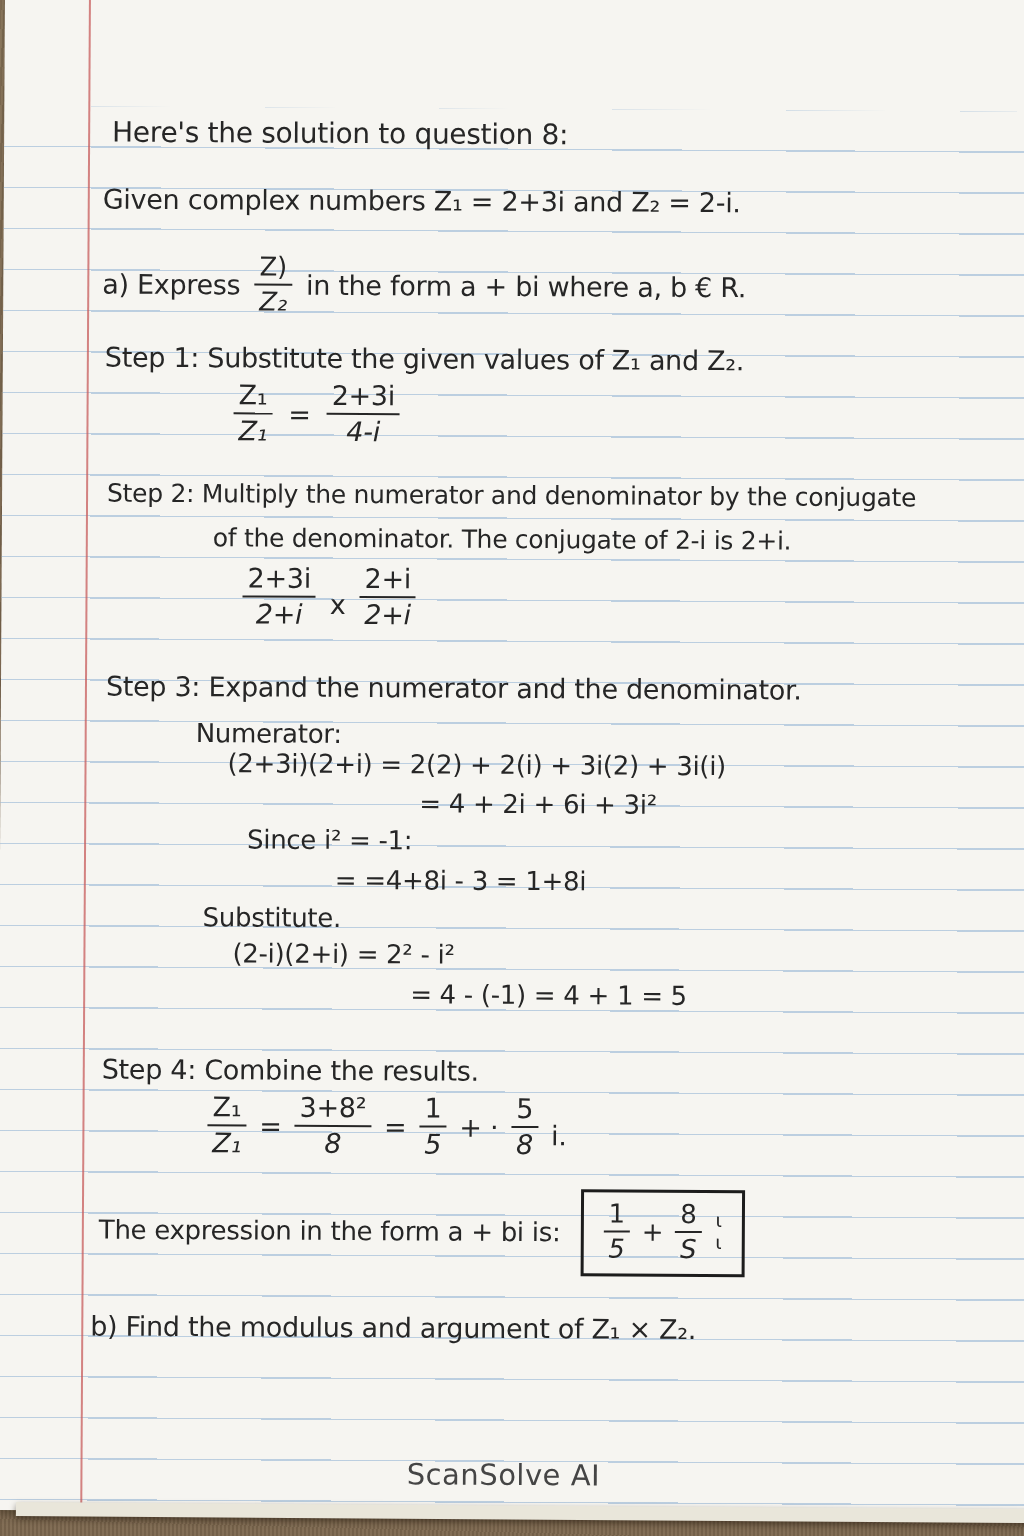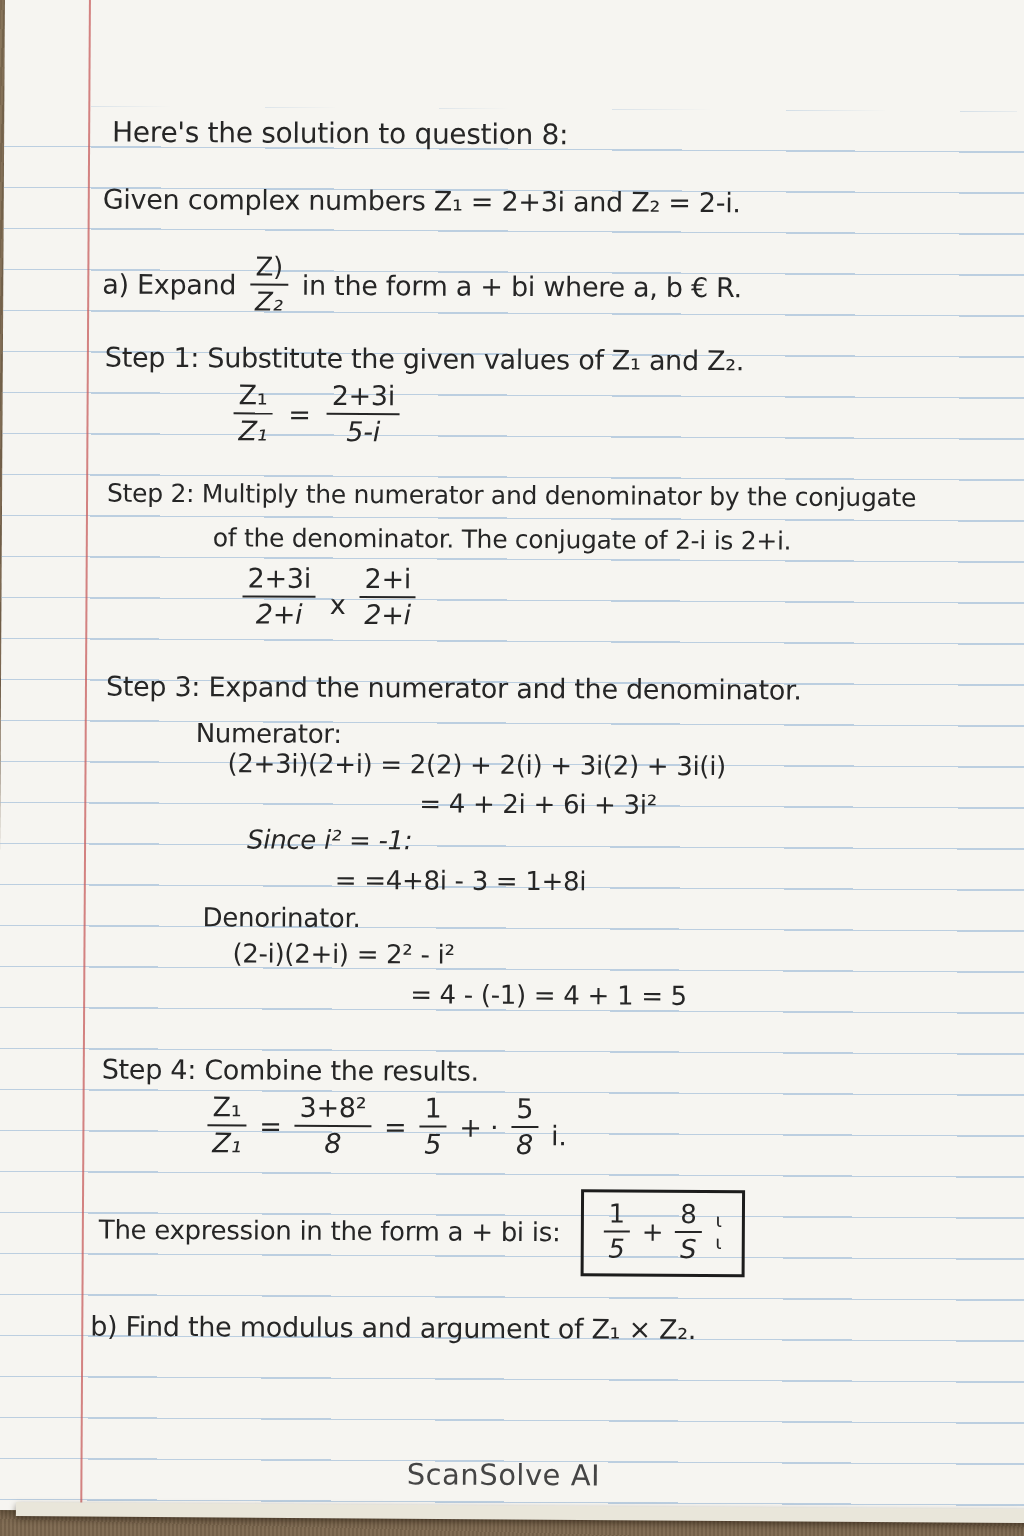--- a/index.html
+++ b/index.html
@@ -62,42 +62,42 @@
   <div class="rules"></div>
   <div class="margin-line"></div>
 
   <div class="content">
 
     <div class="hw fs28" style="left:113px;top:116px;">Here's the solution to question 8:</div>
 
     <div class="hw fs27" style="left:104px;top:183px;">Given complex numbers Z₁ = 2+3i and Z₂ = 2-i.</div>
 
     <div class="eq fs27" style="left:104px;top:240px;height:86px;gap:14px;">
-      <span>a) Expand</span>
+      <span>a) Express</span>
       <span class="frac fs26">
         <span class="num">Z)</span>
         <span class="bar"></span>
         <span class="den">Z₂</span>
       </span>
       <span>in the form a + bi where a, b € R.</span>
     </div>
 
     <div class="hw fs27" style="left:107px;top:341px;">Step 1: Substitute the given values of Z₁ and Z₂.</div>
 
     <div class="eq fs27" style="left:236px;top:380px;gap:16px;">
       <span class="frac">
         <span class="num">Z₁</span>
         <span class="bar"></span>
         <span class="den">Z₁</span>
       </span>
       <span>=</span>
       <span class="frac">
         <span class="num">2+3i</span>
         <span class="bar"></span>
-        <span class="den">5-i</span>
+        <span class="den">4-i</span>
       </span>
     </div>
 
     <div class="hw fs25" style="left:110px;top:479px;">Step 2: Multiply the numerator and denominator by the conjugate</div>
     <div class="hw fs25" style="left:216px;top:523px;">of the denominator. The conjugate of 2-i is 2+i.</div>
 
     <div class="eq fs27" style="left:246px;top:563px;gap:14px;">
       <span class="frac">
         <span class="num">2+3i</span>
         <span class="bar"></span>
@@ -108,23 +108,23 @@
         <span class="num">2+i</span>
         <span class="bar"></span>
         <span class="den">2+i</span>
       </span>
     </div>
 
     <div class="hw fs27" style="left:110px;top:670px;">Step 3: Expand the numerator and the denominator.</div>
     <div class="hw fs26" style="left:200px;top:710px;margin-top:8px;">Numerator:</div>
     <div class="hw fs26" style="left:232px;top:748px;">(2+3i)(2+i) = 2(2) + 2(i) + 3i(2) + 3i(i)</div>
     <div class="hw fs26" style="left:424px;top:787px;">= 4 + 2i + 6i + 3i²</div>
-    <div class="hw fs26" style="left:252px;top:824px;font-style:italic;">Since i² = -1:</div>
+    <div class="hw fs26" style="left:252px;top:824px;">Since i² = -1:</div>
     <div class="hw fs26" style="left:340px;top:864px;">= =4+8i - 3 = 1+8i</div>
-    <div class="hw fs26" style="left:208px;top:902px;">Denorinator.</div>
+    <div class="hw fs26" style="left:208px;top:902px;">Substitute.</div>
     <div class="hw fs26" style="left:238px;top:938px;">(2-i)(2+i) = 2² - i²</div>
     <div class="hw fs26" style="left:416px;top:978px;">= 4 - (-1) = 4 + 1 = 5</div>
 
     <div class="hw fs27" style="left:108px;top:1053px;">Step 4: Combine the results.</div>
 
     <div class="eq fs27" style="left:214px;top:1092px;gap:13px;">
       <span class="frac">
         <span class="num">Z₁</span>
         <span class="bar"></span>
         <span class="den">Z₁</span>

